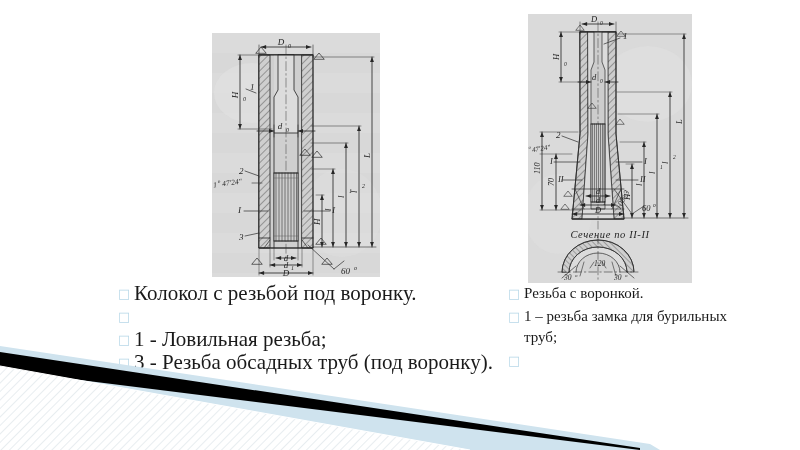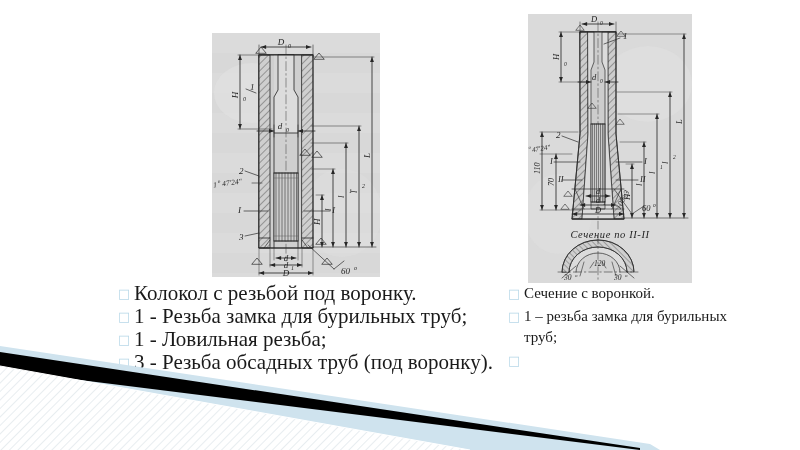--- a/index.html
+++ b/index.html
@@ -328,36 +328,35 @@
     </svg>
   </div>
 
   <div class="bullets col-left">
     <div class="bullet-row">
       <span class="bullet-glyph">□</span>
       <span class="bullet-text">Колокол с резьбой под воронку.</span>
     </div>
     <div class="bullet-row">
       <span class="bullet-glyph">□</span>
-      <span class="bullet-text">1 - Резьба замка для бурильных труб;</span>
     </div>
     <div class="bullet-row">
       <span class="bullet-glyph">□</span>
       <span class="bullet-text">1 - Ловильная резьба;</span>
     </div>
     <div class="bullet-row">
       <span class="bullet-glyph">□</span>
       <span class="bullet-text">3 - Резьба обсадных труб (под воронку).</span>
     </div>
   </div>
 
   <div class="bullets col-right">
     <div class="bullet-row">
       <span class="bullet-glyph">□</span>
-      <span class="bullet-text">Сечение с воронкой.</span>
+      <span class="bullet-text">Резьба с воронкой.</span>
     </div>
     <div class="bullet-row">
       <span class="bullet-glyph">□</span>
       <span class="bullet-text">1 – резьба замка для бурильных труб;</span>
     </div>
     <div class="bullet-row">
       <span class="bullet-glyph">□</span>
     </div>
   </div>
 

